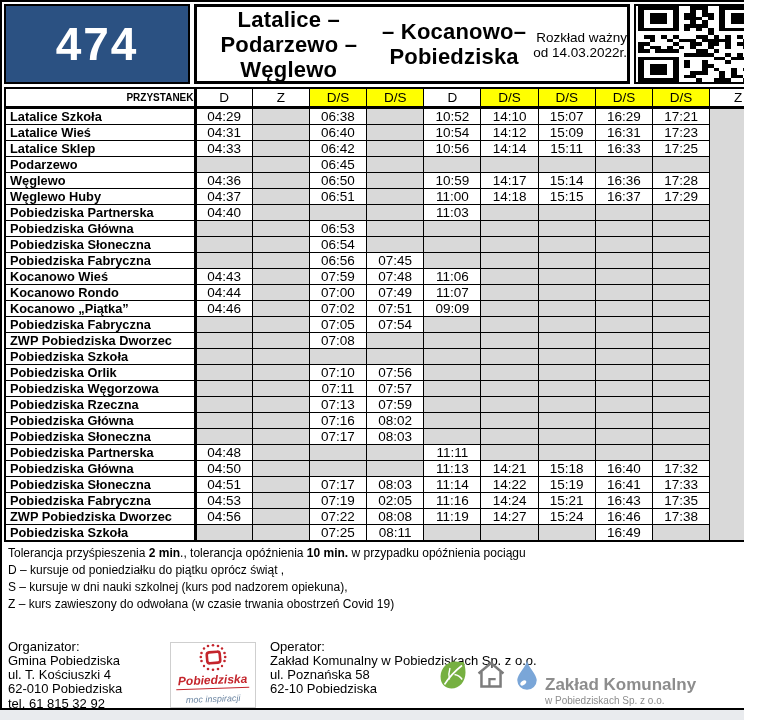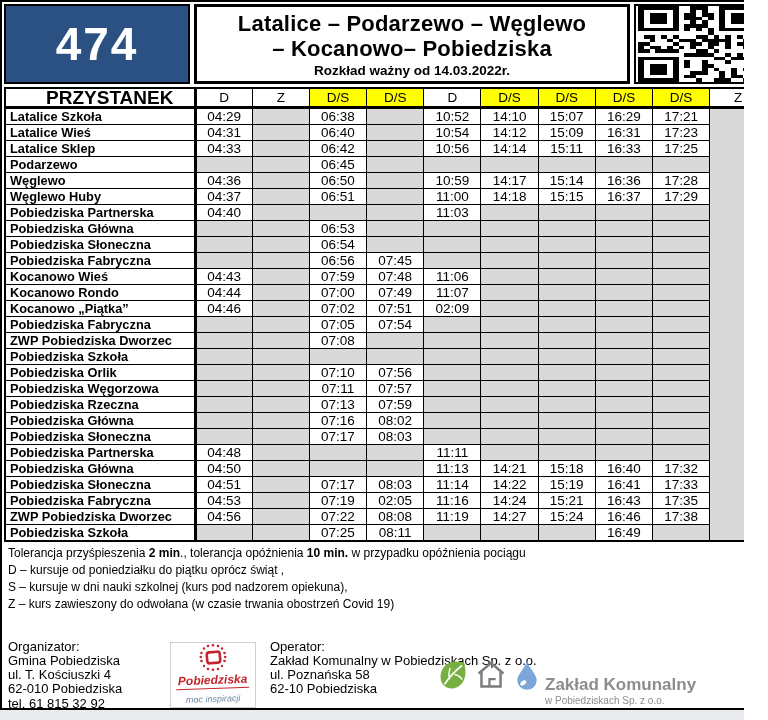--- a/index.html
+++ b/index.html
@@ -10,34 +10,34 @@
   *{box-sizing:border-box;margin:0;padding:0;}
   body{background:#fff;font-family:"Liberation Sans",sans-serif;color:#000;}
   .page{position:relative;width:744px;height:720px;background:#e9ebee;overflow:hidden;}
   .content{position:absolute;left:0;top:0;width:768px;height:710px;background:#fff;border:2px solid #000;}
 
   
   .top-band{display:flex;height:84px;padding:2px;gap:4px;}
   .route-box{width:186px;background:var(--route-bg);border:2px solid #000;
     display:flex;align-items:center;justify-content:center;}
   .route-number{color:#fff;font-size:46px;font-weight:bold;letter-spacing:2px;}
-  .title-box{flex:1;border:3px solid #000;display:flex;flex-direction:column;
+  .title-box{flex:1;border:3px solid #000;display:flex;flex-direction:row;
     align-items:center;justify-content:center;text-align:center;background:#fff;}
   .title-line{font-size:22px;font-weight:bold;line-height:25px;letter-spacing:.2px;}
-  .valid-from{font-size:13.5px;font-weight:bold;margin-top:2px;}
+  .valid-from{font-size:13.5px;font-weight:normal;margin-top:2px;text-align:right;}
   .qr-box{width:130px;border:2px solid #000;background:#fff;display:flex;align-items:center;justify-content:center;}
   .qr-box svg{display:block;}
 
   
   table.timetable{border-collapse:collapse;width:764px;margin:1px 2px 0 2px;table-layout:fixed;border:2px solid #000;}
   col.c-name{width:190px;}
   .timetable th,.timetable td{border:1px solid #000;height:16px;padding:0;
     font-size:13.5px;text-align:center;white-space:nowrap;overflow:hidden;line-height:15px;}
   .timetable thead th{height:19px;border-bottom:3px solid #000;font-weight:normal;background:#fff;}
-  .timetable thead th.stop-h{text-align:center;font-weight:bold;padding-left:20px;border-right:3px solid #000;font-size:19px;}
+  .timetable thead th.stop-h{text-align:right;font-weight:bold;padding-left:20px;border-right:3px solid #000;font-size:10px;}
   .timetable thead th.hl{background:var(--hl);}
   td.stop{text-align:left;font-weight:bold;padding-left:4px;border-right:3px solid #000;font-size:12.8px;}
   td.empty{background:var(--empty);}
   td.zband{background:var(--empty);}
 
   
   .legend-block{padding:3px 0 0 6px;font-size:12px;line-height:17px;}
   .legend-block .bold{font-weight:bold;}
 
   
@@ -464,21 +464,21 @@
             <td class="empty"></td>
             <td class="empty"></td>
             <td class="empty"></td>
           </tr>
           <tr>
             <td class="stop">Kocanowo „Piątka”</td>
             <td>04:46</td>
             <td class="empty"></td>
             <td>07:02</td>
             <td>07:51</td>
-            <td>02:09</td>
+            <td>09:09</td>
             <td class="empty"></td>
             <td class="empty"></td>
             <td class="empty"></td>
             <td class="empty"></td>
           </tr>
           <tr>
             <td class="stop">Pobiedziska Fabryczna</td>
             <td class="empty"></td>
             <td class="empty"></td>
             <td>07:05</td>

